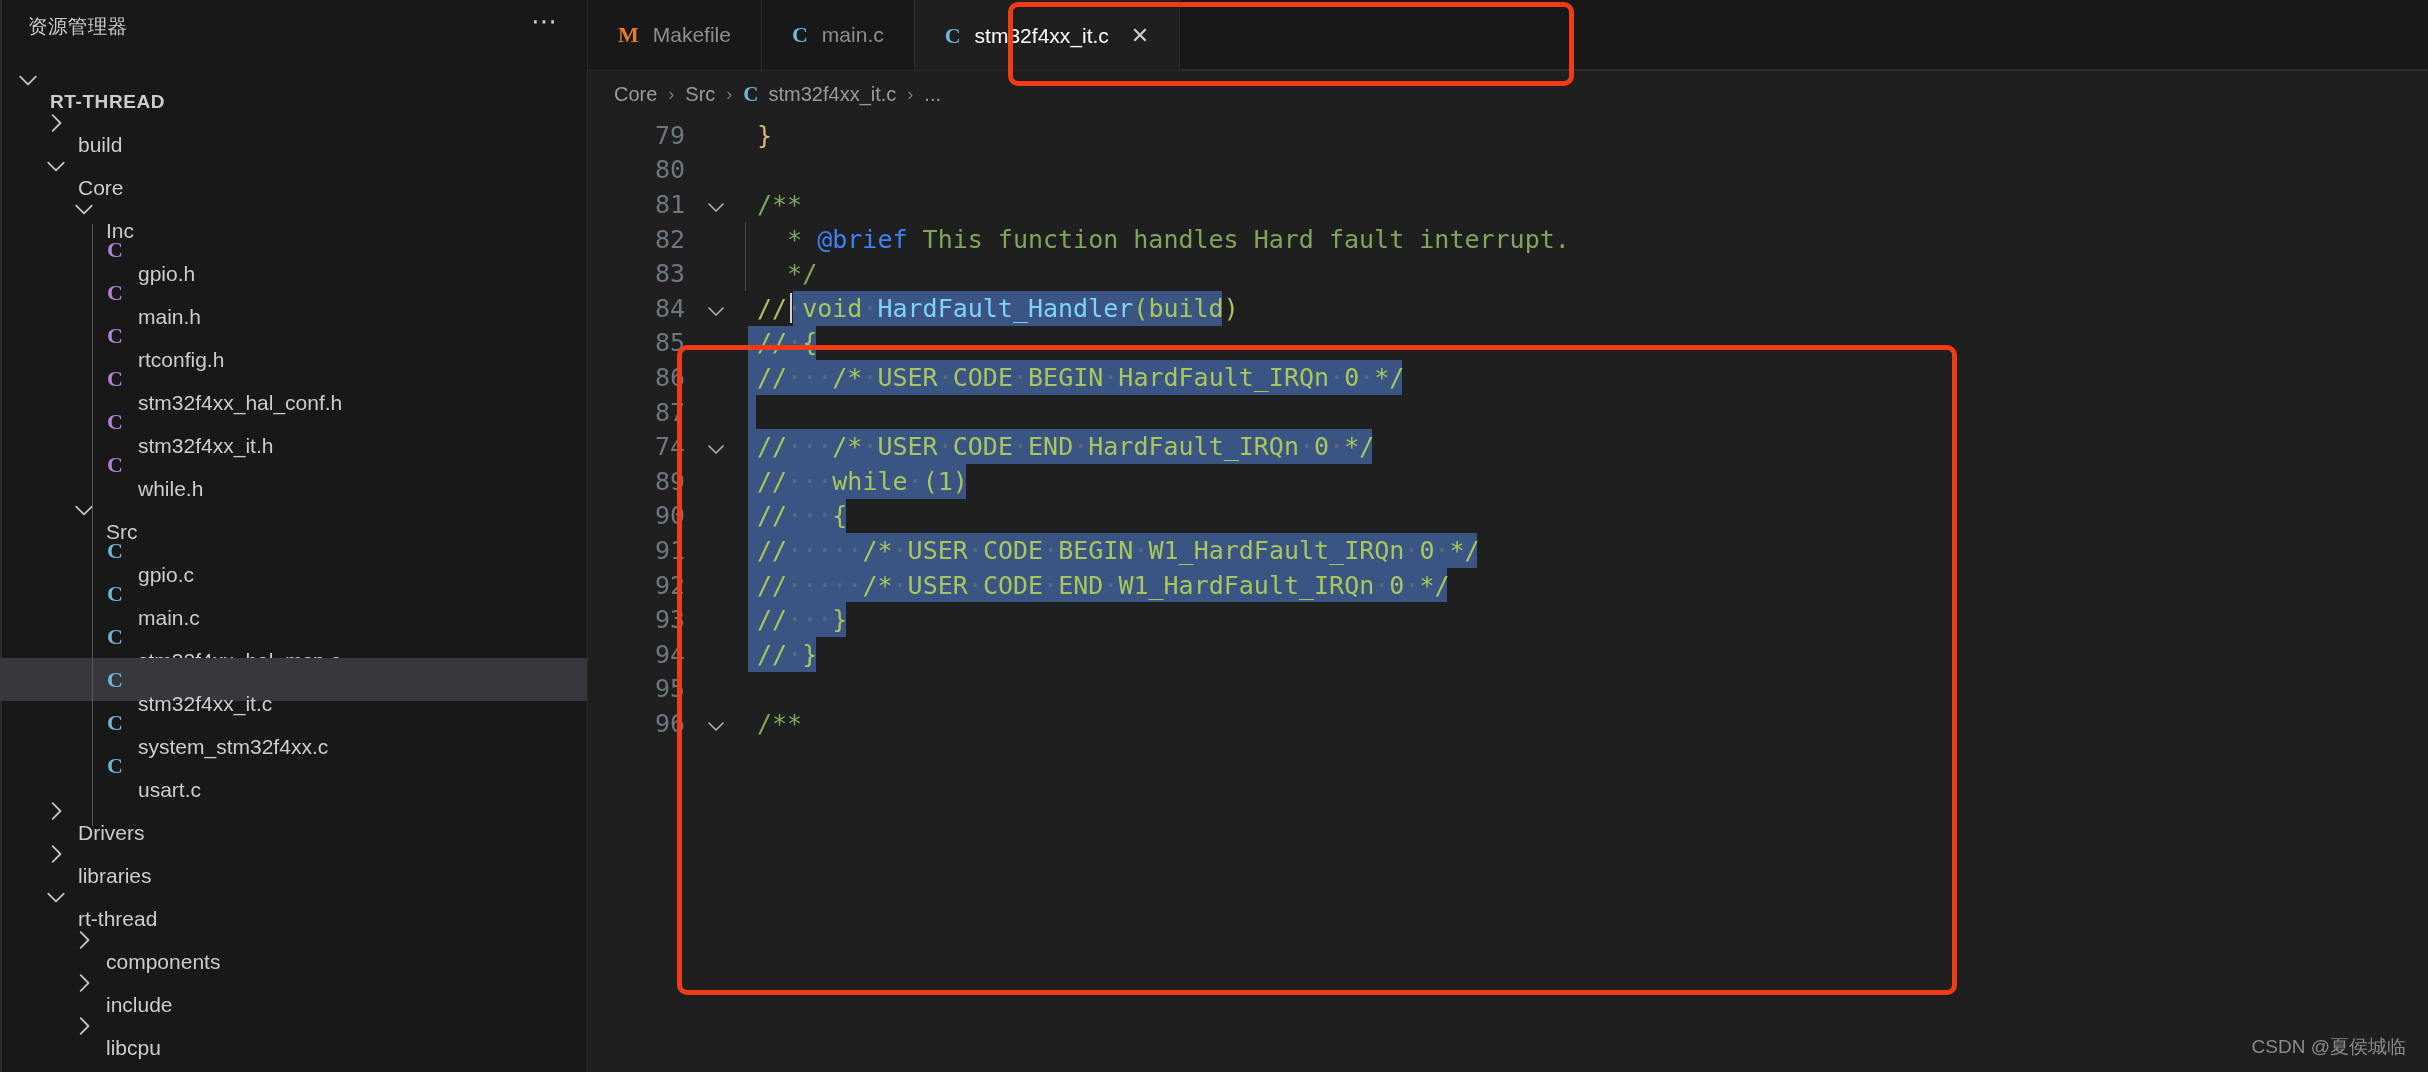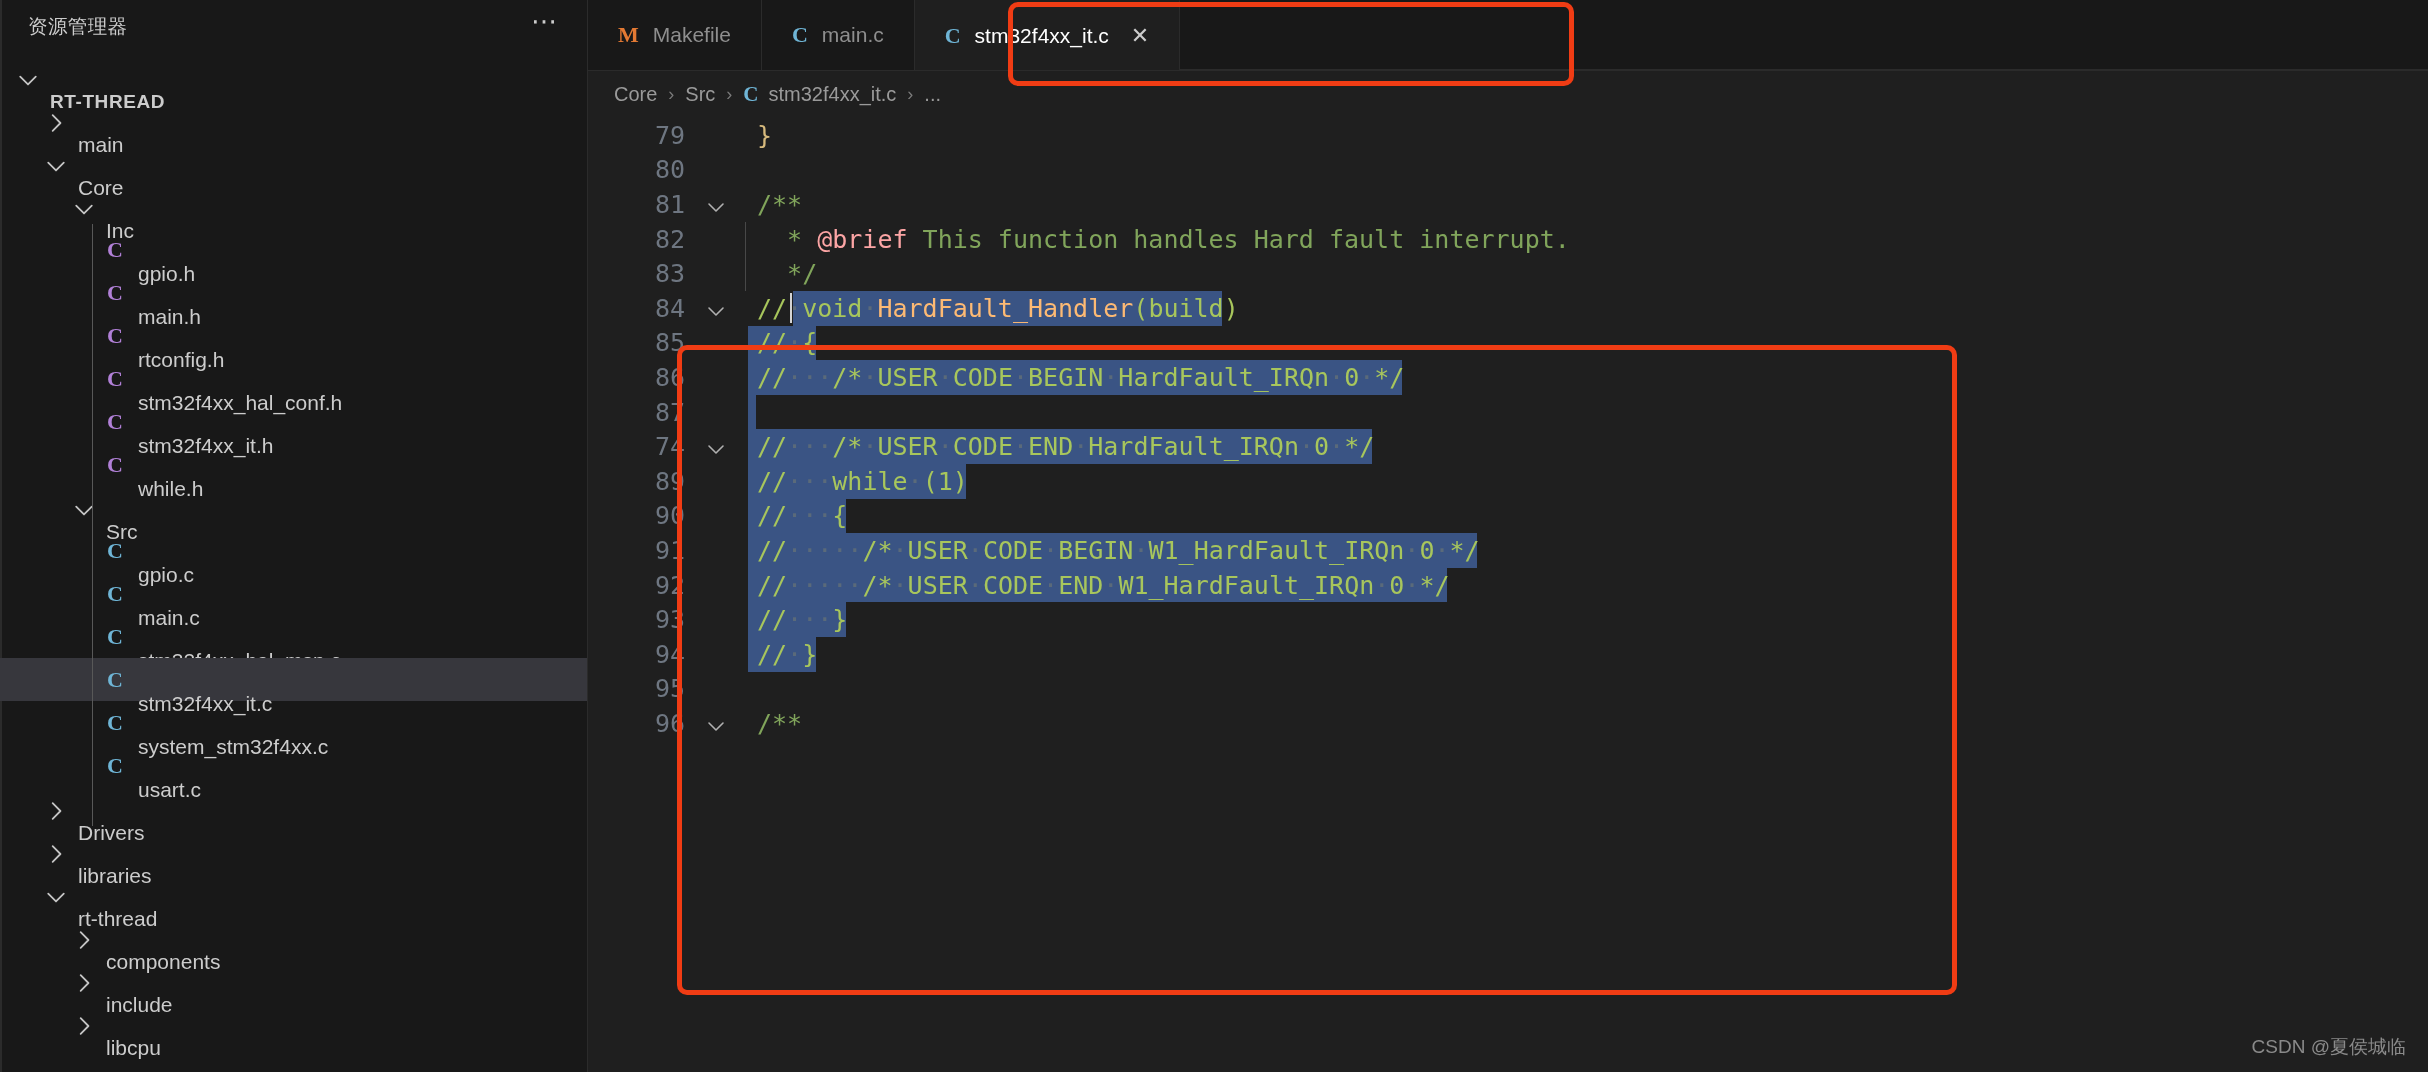--- a/index.html
+++ b/index.html
@@ -218,23 +218,23 @@
     top: 0;
     height: 34.6px;
   }
 
   .sel-layer { position: absolute; left: 0; top: 0; z-index: 1; }
   .sel {
     position: absolute;
     background: #3a5484;
   }      
   .cmA { color: #a8c65c; }      
-  .kw  { color: #fca5a5; }      
+  .kw  { color: #3b82f6; }      
   .doc { color: #81a55b; }      
-  .fn  { color: #fdba74; }      
+  .fn  { color: #7dd3fc; }      
   .br  { color: #d7ba7d; }      
   .dot { color: #5a6a7a; }      
   .cursor {
     position: absolute;
     width: 2px;
     background: #d4d4d4;
     height: 30px;
     top: 2px;
   }
 
@@ -279,21 +279,21 @@
           </span>
           <span class="lbl">RT-THREAD</span>
         </div>
         <div class="row">
           <div style="flex: 0 0 46px; width: 46px; height: 43px;"></div>
           <span class="chev">
             <svg width="20" height="20" viewBox="0 0 18 18">
               <path d="M6 2 L13 9 L6 16" fill="none" stroke="#c5c5c5" stroke-width="1.6" stroke-linecap="round" stroke-linejoin="round"></path>
             </svg>
           </span>
-          <span class="lbl">main</span>
+          <span class="lbl">build</span>
         </div>
         <div class="row">
           <div style="flex: 0 0 46px; width: 46px; height: 43px;"></div>
           <span class="chev">
             <svg width="20" height="20" viewBox="0 0 18 18">
               <path d="M2 6 L9 13 L16 6" fill="none" stroke="#c5c5c5" stroke-width="1.6" stroke-linecap="round" stroke-linejoin="round"></path>
             </svg>
           </span>
           <span class="lbl">Core</span>
         </div>

